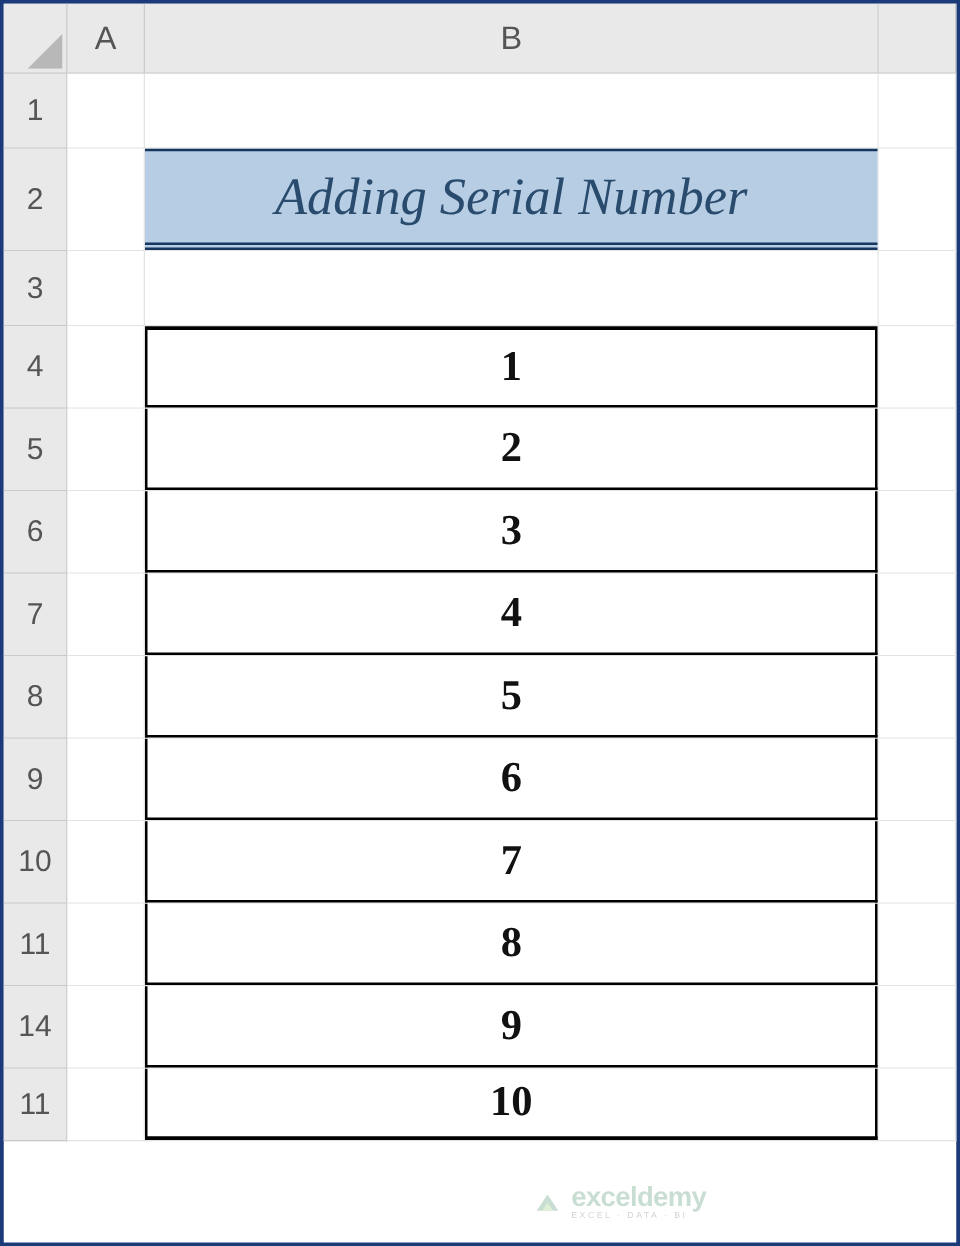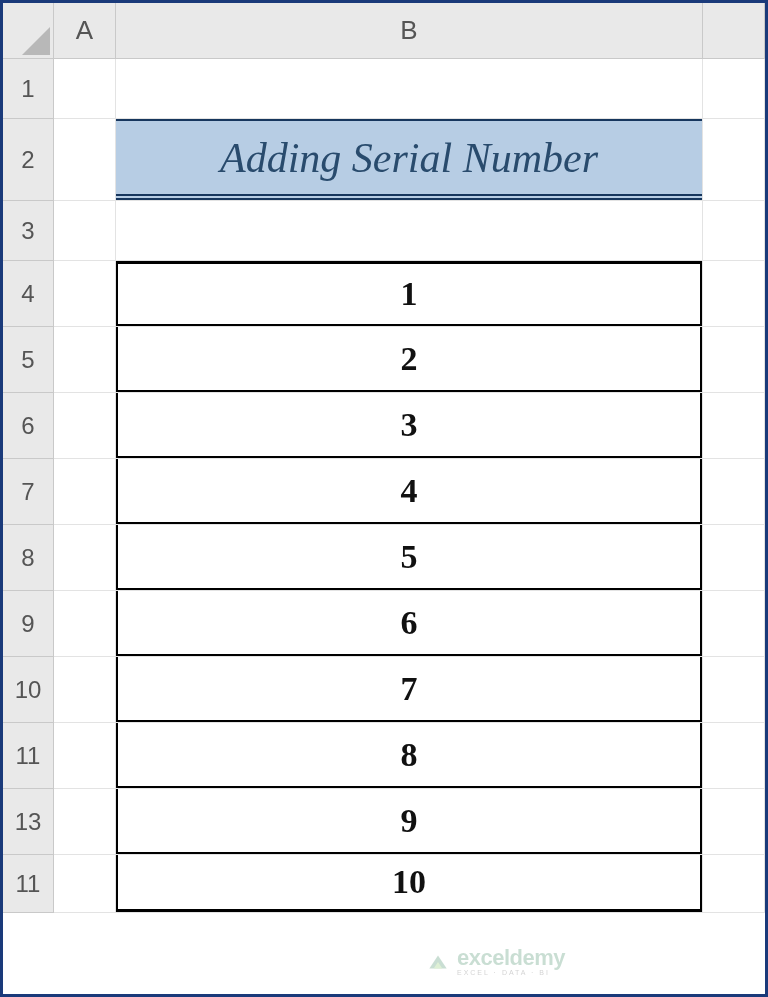--- a/index.html
+++ b/index.html
@@ -223,21 +223,21 @@
     </div>
     <div class="cell rown"></div>
 
     <div class="rowhdr rown">11</div>
     <div class="cell rown"></div>
     <div class="cell rown">
       <div class="data-cell-inner">8</div>
     </div>
     <div class="cell rown"></div>
 
-    <div class="rowhdr rown">13</div>
+    <div class="rowhdr rown">14</div>
     <div class="cell rown"></div>
     <div class="cell rown">
       <div class="data-cell-inner">9</div>
     </div>
     <div class="cell rown"></div>
 
     <div class="rowhdr row13">11</div>
     <div class="cell row13"></div>
     <div class="cell row13">
       <div class="data-cell-inner last">10</div>

